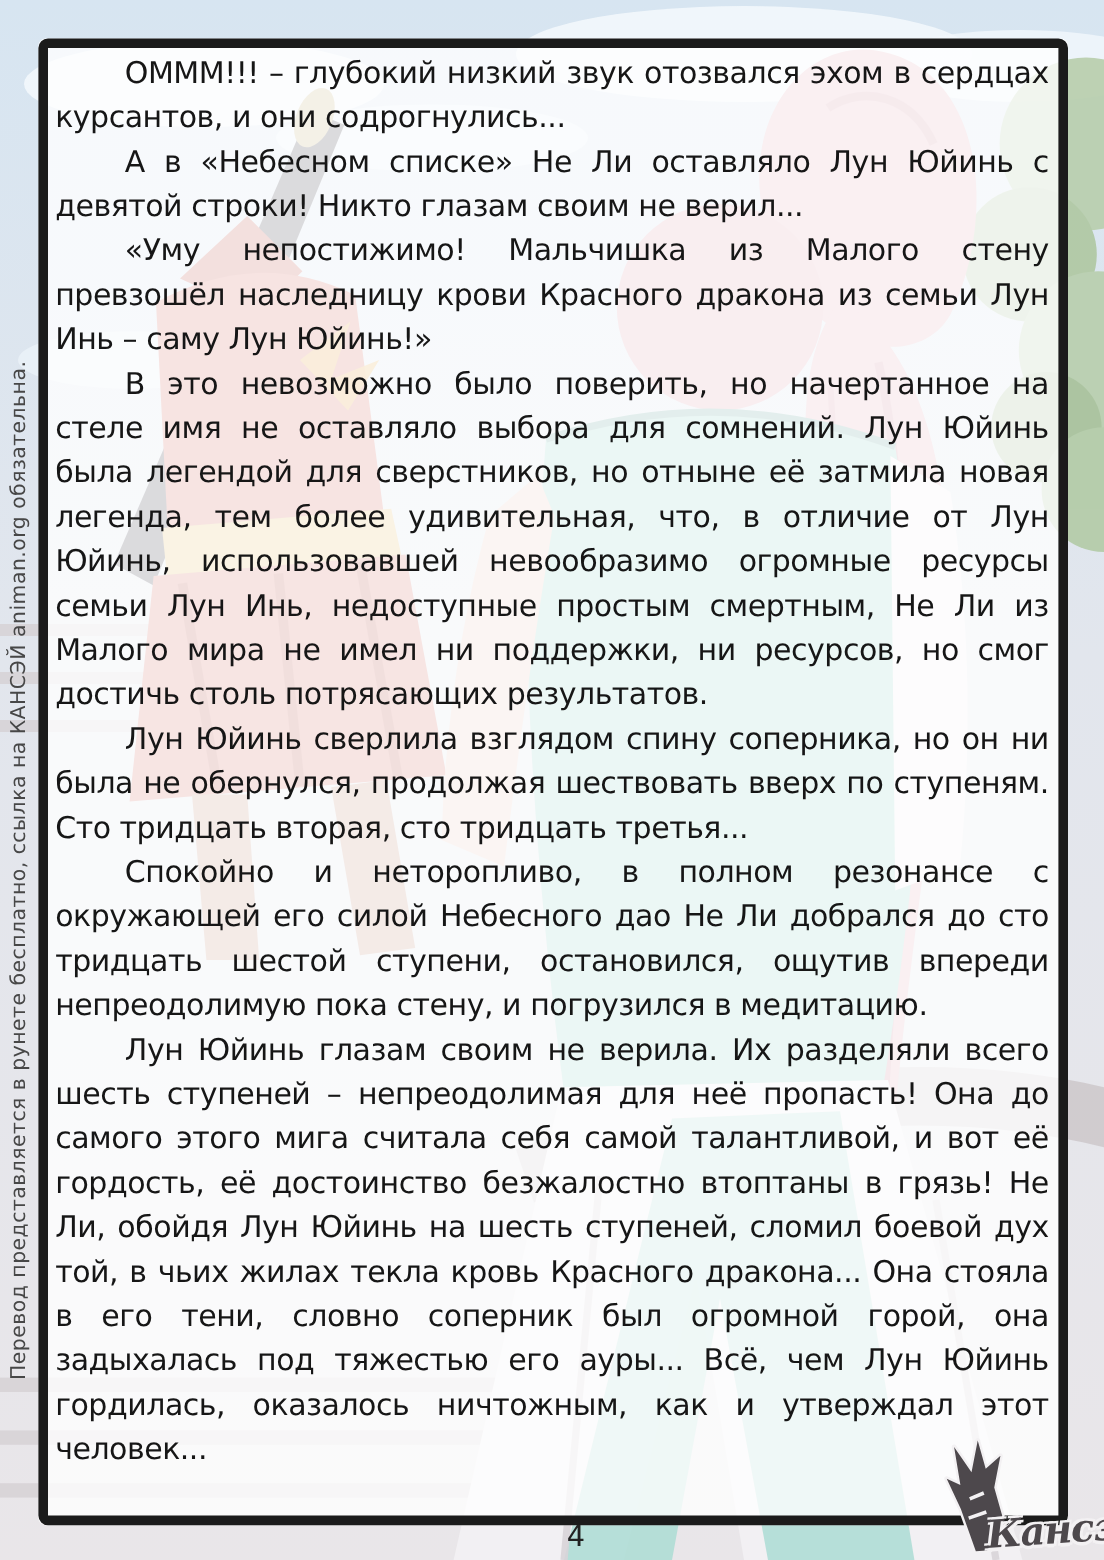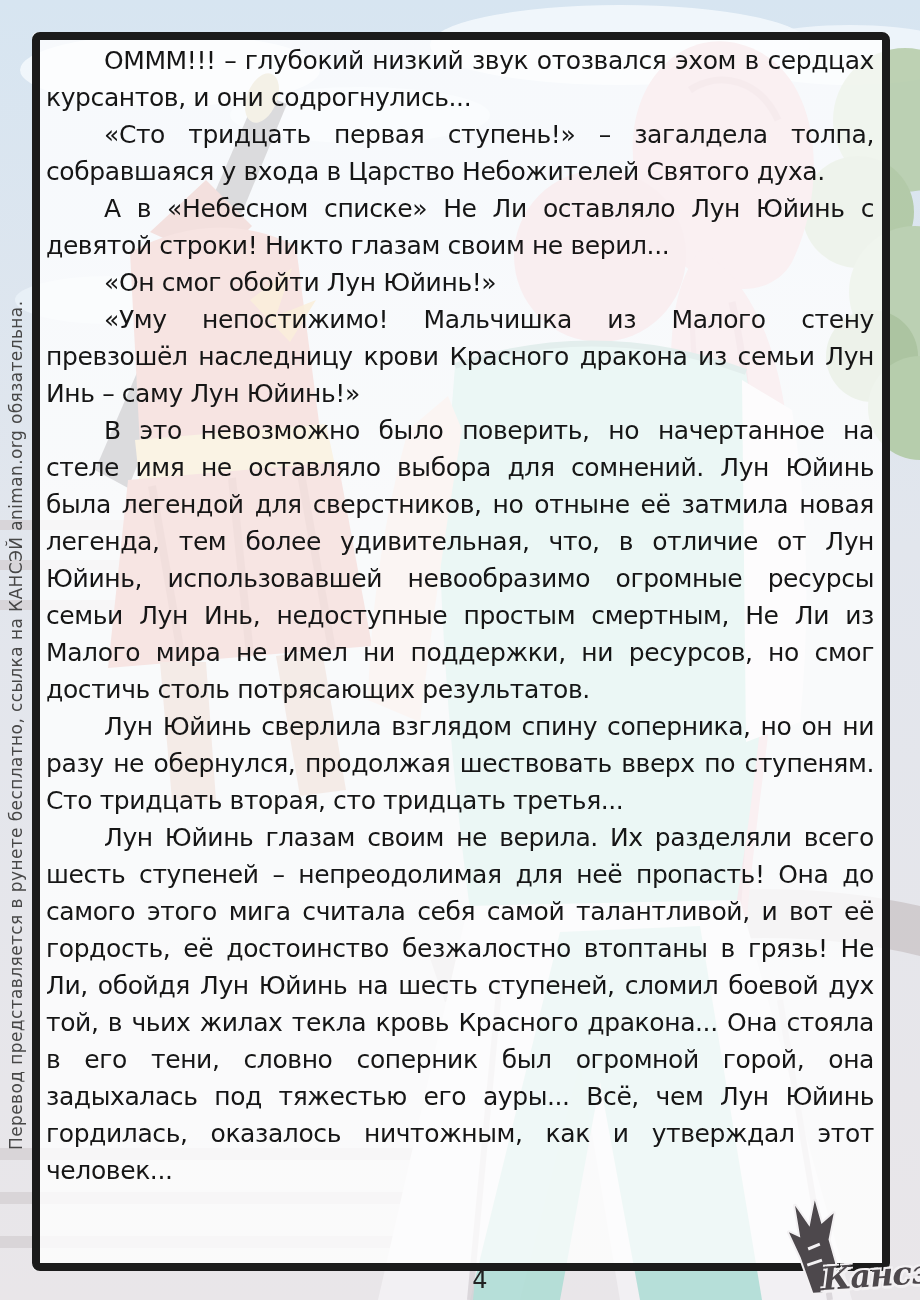--- a/index.html
+++ b/index.html
@@ -129,26 +129,25 @@
       <path d="M 560 932 L 700 926 L 762 1300 L 640 1300 L 600 1082 L 560 1300 L 470 1300 Z" fill="#abdcd3" opacity="0.85"></path>
       <path d="M 500 980 L 470 1300 M 780 1000 L 830 1300" stroke="#d8d4d8" stroke-width="6" fill="none" opacity="0.9"></path>
     </g>
   </svg>
 
   <div class="wash"></div>
   <div class="frame"></div>
 
   <div class="story">
       <p>ОМММ!!! – глубокий низкий звук отозвался эхом в сердцах курсантов, и они содрогнулись...</p>
-      <p>«Сто тридцать первая ступень!» – загалдела толпа, собравшаяся у входа в Царство Небожителей Святого духа.</p>
       <p>А в «Небесном списке» Не Ли оставляло Лун Юйинь с девятой строки! Никто глазам своим не верил...</p>
-      <p>«Он смог обойти Лун Юйинь!»</p>
       <p>«Уму непостижимо! Мальчишка из Малого стену превзошёл наследницу крови Красного дракона из семьи Лун Инь – саму Лун Юйинь!»</p>
       <p>В это невозможно было поверить, но начертанное на стеле имя не оставляло выбора для сомнений. Лун Юйинь была легендой для сверстников, но отныне её затмила новая легенда, тем более удивительная, что, в отличие от Лун Юйинь, использовавшей невообразимо огромные ресурсы семьи Лун Инь, недоступные простым смертным, Не Ли из Малого мира не имел ни поддержки, ни ресурсов, но смог достичь столь потрясающих результатов.</p>
-      <p>Лун Юйинь сверлила взглядом спину соперника, но он ни разу не обернулся, продолжая шествовать вверх по ступеням. Сто тридцать вторая, сто тридцать третья...</p>
+      <p>Лун Юйинь сверлила взглядом спину соперника, но он ни была не обернулся, продолжая шествовать вверх по ступеням. Сто тридцать вторая, сто тридцать третья...</p>
+      <p>Спокойно и неторопливо, в полном резонансе с окружающей его силой Небесного дао Не Ли добрался до сто тридцать шестой ступени, остановился, ощутив впереди непреодолимую пока стену, и погрузился в медитацию.</p>
       <p>Лун Юйинь глазам своим не верила. Их разделяли всего шесть ступеней – непреодолимая для неё пропасть! Она до самого этого мига считала себя самой талантливой, и вот её гордость, её достоинство безжалостно втоптаны в грязь! Не Ли, обойдя Лун Юйинь на шесть ступеней, сломил боевой дух той, в чьих жилах текла кровь Красного дракона... Она стояла в его тени, словно соперник был огромной горой, она задыхалась под тяжестью его ауры... Всё, чем Лун Юйинь гордилась, оказалось ничтожным, как и утверждал этот человек...</p>
     </div>
 
   <div class="vnote">Перевод представляется в рунете бесплатно, ссылка на КАНСЭЙ animan.org обязательна.</div>
 
   <div class="pagenum">4</div>
 
   <div class="logo">
     <svg class="logo-icon" width="56" height="96" viewBox="0 0 56 96">
       <path d="M 24 94 L 14 58 L 4 32 L 15 38 L 12 6 L 25 28 L 32 2 L 37 26 L 50 16 L 43 42 L 48 66 L 36 94 Z" fill="#4d484c" stroke="#f3f1f3" stroke-width="4" paint-order="stroke" stroke-linejoin="round"></path>

